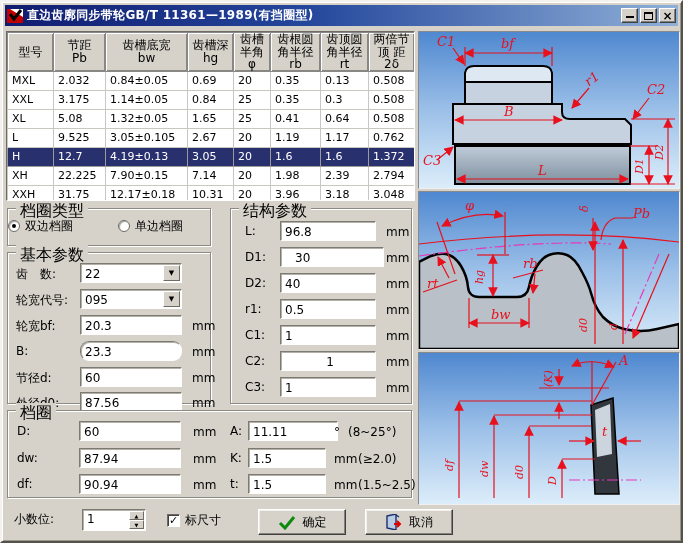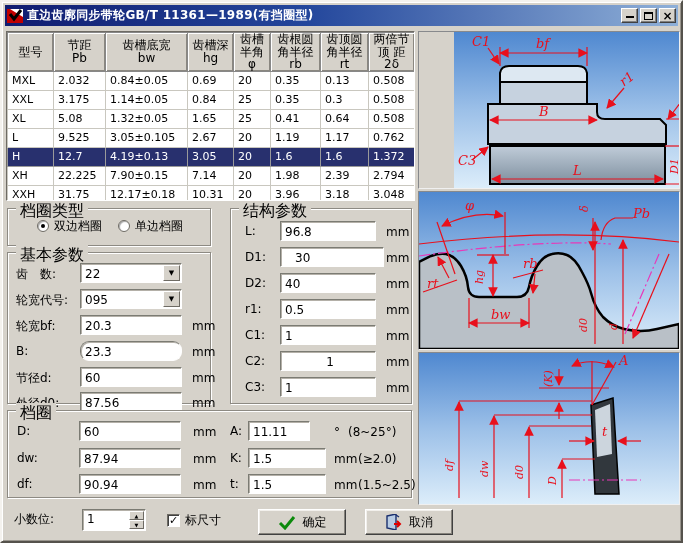--- a/index.html
+++ b/index.html
@@ -198,21 +198,21 @@
             <td>3.96</td>
             <td>3.18</td>
             <td>3.048</td>
           </tr>
         </tbody>
     </table>
   </div>
 
   <div class="gbox" style="left:5px; top:206px; width:204px; height:38px;">
     <span class="legend">档圈类型</span>
-    <span class="frow" style="left:29px; top:9px;">
+    <span class="frow" style="left:0; top:9px;">
       <span class="radio on"></span><span class="lbl">双边档圈</span>
     </span>
     <span class="frow" style="left:110px; top:9px;">
       <span class="radio"></span><span class="lbl">单边档圈</span>
     </span>
   </div>
 
   <div class="gbox" style="left:5px; top:250px; width:204px; height:152px;">
     <span class="legend">基本参数</span>
     <div class="frow" style="left:8px; top:10px; width:190px;">
@@ -296,21 +296,21 @@
       <span class="edit" style="left:62px; width:102px;">87.94</span>
       <span class="unit" style="left:176px;">mm</span>
     </div>
     <div class="frow" style="left:9px; top:63px; width:200px;">
       <span class="flabel">df:</span>
       <span class="edit" style="left:62px; width:102px;">90.94</span>
       <span class="unit" style="left:176px;">mm</span>
     </div>
     <div class="frow" style="left:222px; top:10px; width:180px;">
       <span class="flabel">A:</span>
-      <span class="edit" style="left:18px; width:62px;">11.11</span>
+      <span class="edit" style="left:18px; width:90px;">11.11</span>
       <span class="unit" style="left:104px;">°</span>
       <span class="note" style="left:118px;">(8~25°)</span>
     </div>
     <div class="frow" style="left:222px; top:37px; width:180px;">
       <span class="flabel">K:</span>
       <span class="edit" style="left:18px; width:78px;">1.5</span>
       <span class="unit" style="left:104px;">mm</span>
       <span class="note" style="left:128px;">(≥2.0)</span>
     </div>
     <div class="frow" style="left:222px; top:63px; width:180px;">
@@ -340,21 +340,21 @@
   </div>
   <div class="btn" style="left:363px;">
     <svg width="17" height="16">
       <polygon points="2,2 11,0 11,16 2,14" fill="#b8cce4" stroke="#1a2f6e" stroke-width="1.4"></polygon>
       <line x1="11" y1="1" x2="14" y2="3" stroke="#1a2f6e" stroke-width="1.4"></line>
       <path d="M9,10 L15,10 M12,7 L15,10 L12,13" fill="none" stroke="#e00000" stroke-width="2"></path>
     </svg>
     <span>取消</span>
   </div>
 
-  <div class="panel" style="top:29px; height:158px;padding-left:35px;">
+  <div class="panel" style="top:29px; height:158px;">
     <svg width="260" height="156" viewBox="0 0 260 156">
       <defs>
         <linearGradient id="g1" x1="0" y1="0" x2="0" y2="1">
           <stop offset="0" stop-color="#4f88d0"></stop>
             <stop offset="0.5" stop-color="#9cc0e8"></stop>
             <stop offset="1" stop-color="#dcedfa"></stop>
         </linearGradient>
         <linearGradient id="sh1" x1="0" y1="0" x2="0" y2="1">
           <stop offset="0" stop-color="#c0ccd9"></stop>
             <stop offset="1" stop-color="#7e8f9e"></stop>

